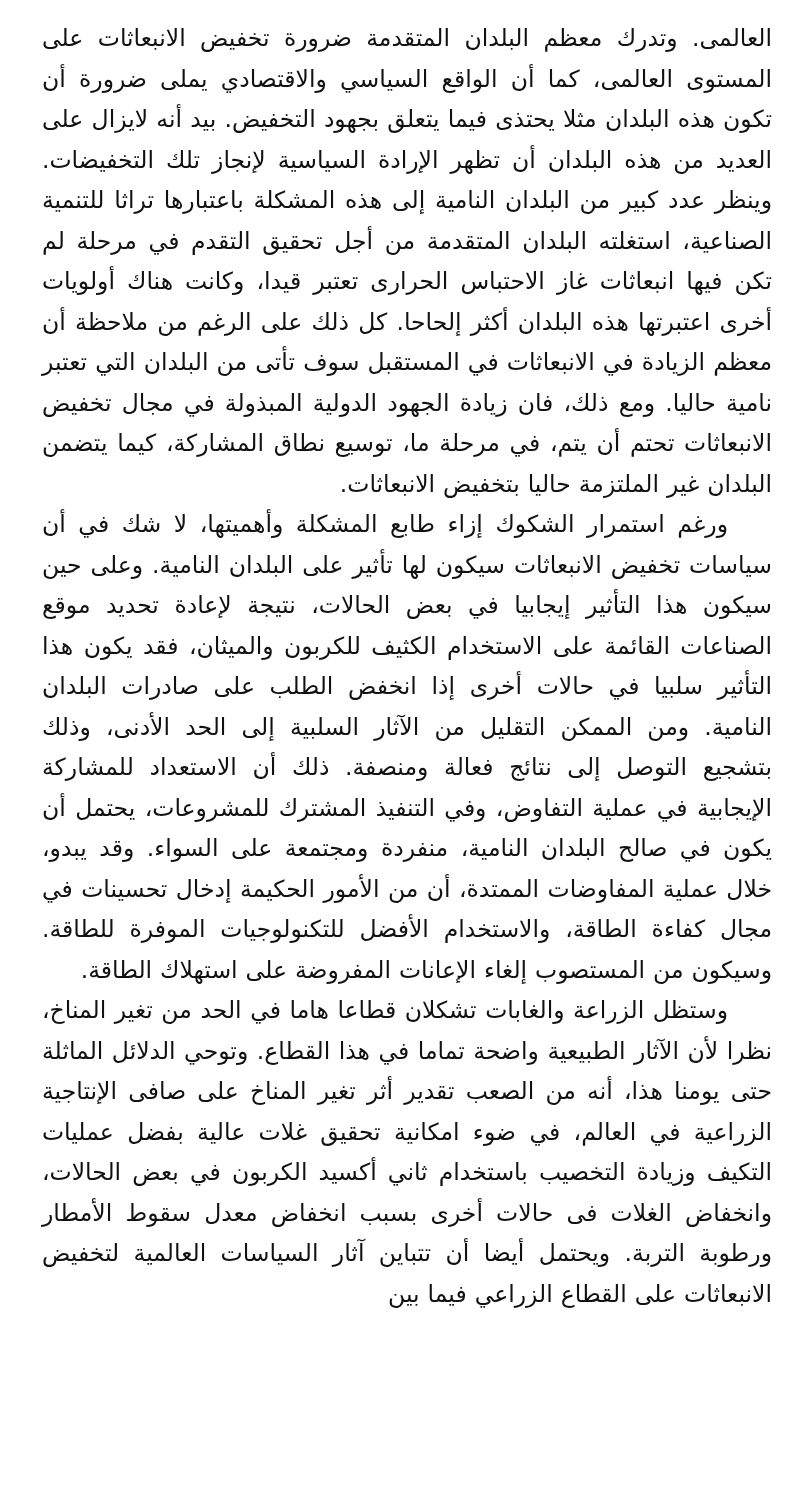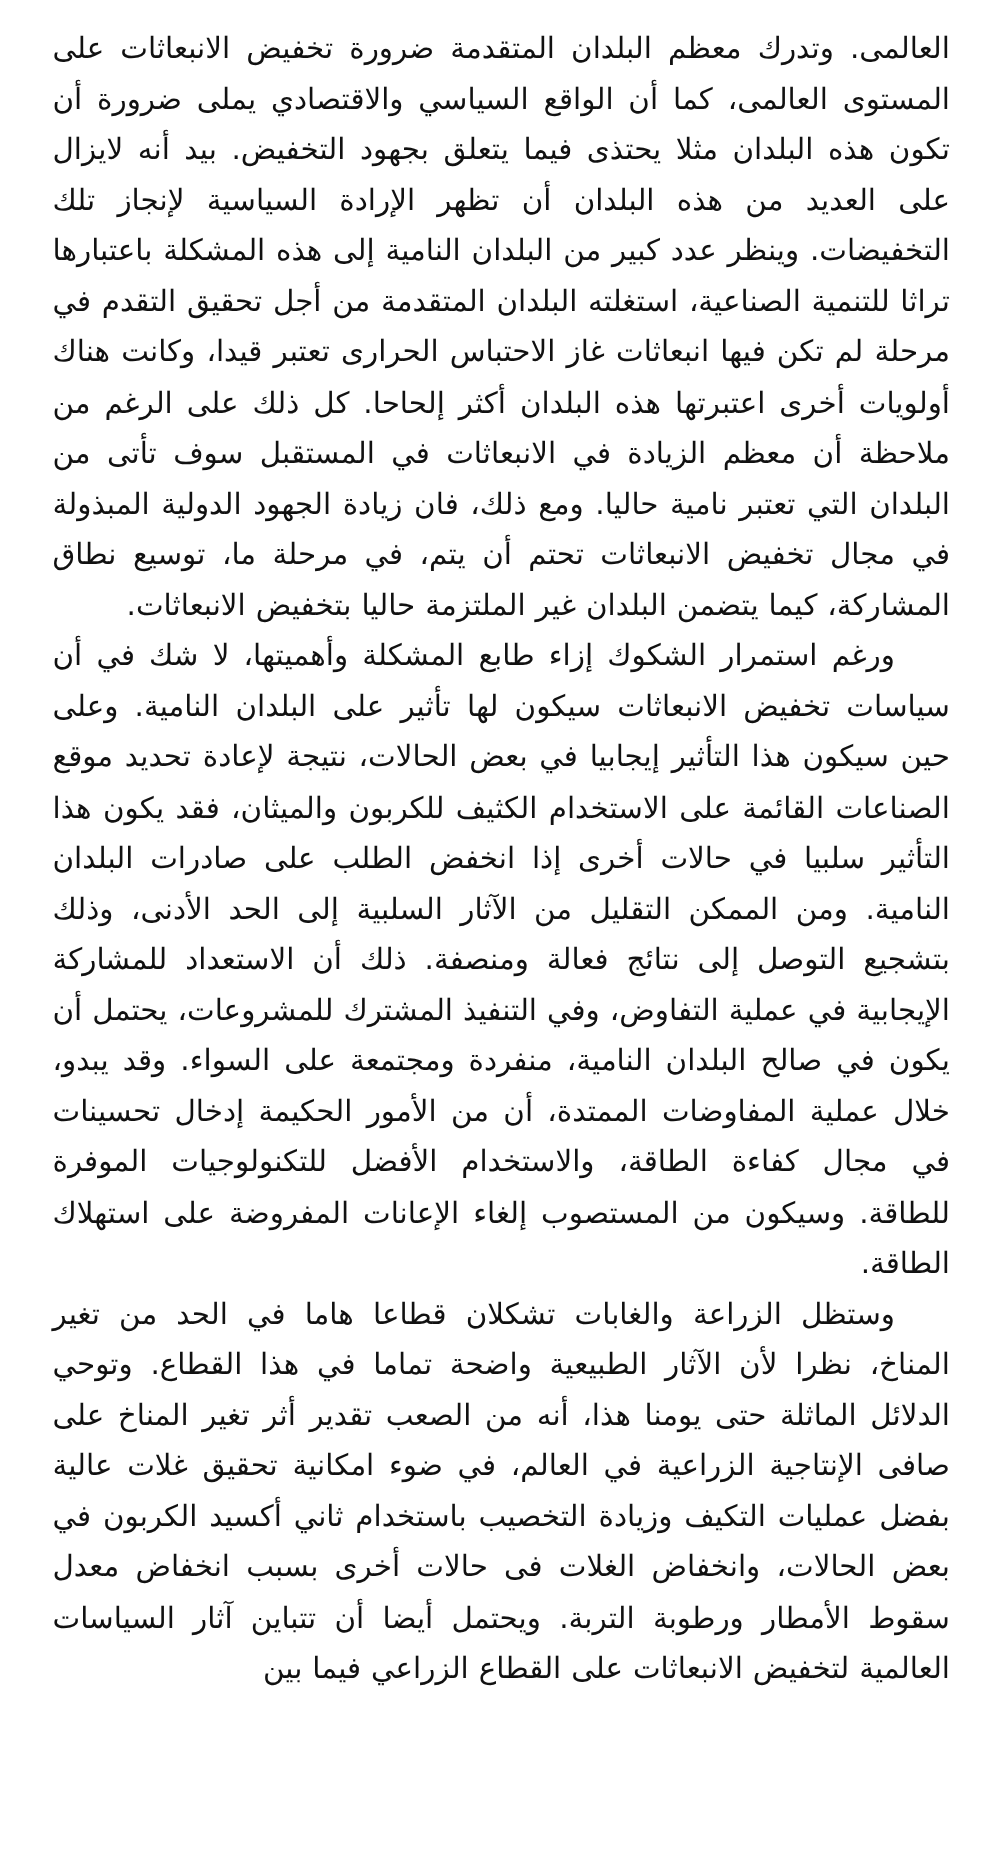--- a/index.html
+++ b/index.html
@@ -10,21 +10,21 @@
   body {
     width: 800px;
     height: 1488px;
     overflow: hidden;
     font-family: "DejaVu Sans", "Liberation Sans", sans-serif;
   }
   .page {
     box-sizing: border-box;
     width: 780px;
     height: 1488px;
-    padding: 18px 40px 10px 22px;
+    padding: 18px 28px 10px 22px;
     background: #ffffff;
     color: #000000;
   }
   .doc-body {
     direction: rtl;
     text-align: justify;
     text-justify: inter-word;
   }
   .para {
     margin: 0 0 0px 0;

